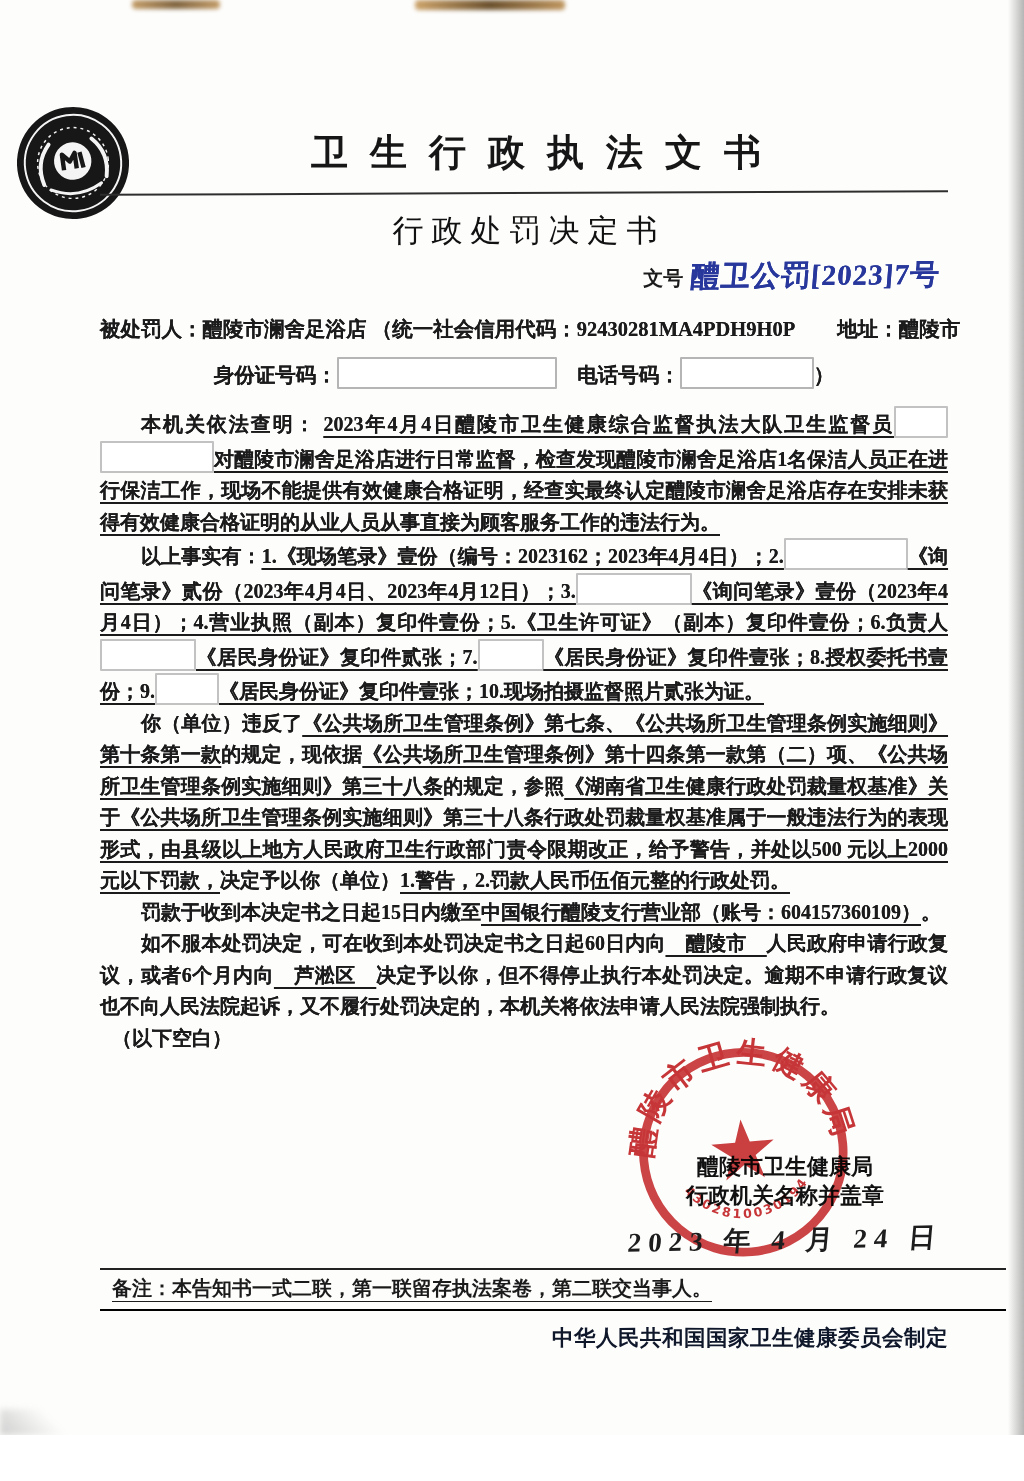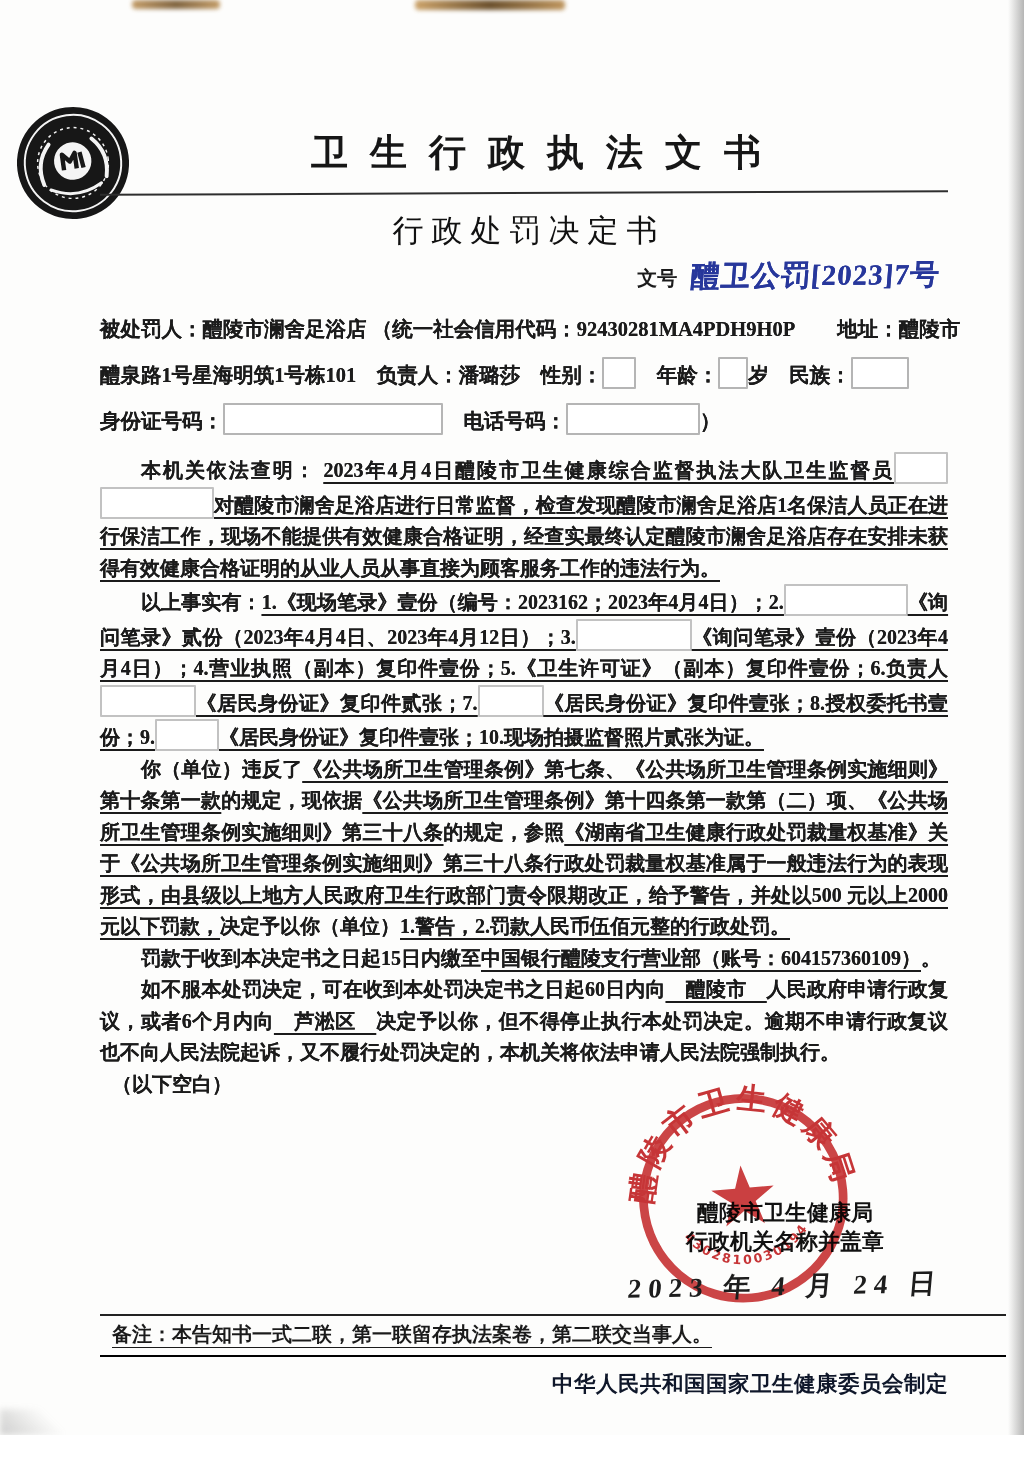--- a/index.html
+++ b/index.html
@@ -21,28 +21,28 @@
   
   .emblem{position:absolute;left:14px;top:104px;width:118px;height:118px;transform:rotate(-8deg);}
 
   .set-title{
     margin:128px 0 0 46px;text-align:center;font-size:37px;font-weight:700;
     letter-spacing:22px;white-space:nowrap;color:#161616;
   }
   .header-rule{margin-top:14px;height:2px;background:#2e2e2e;transform:rotate(-0.25deg);}
   .doc-title{margin:16px 0 0 10px;text-align:center;font-size:31px;font-weight:400;letter-spacing:8px;color:#111;}
   .doc-no-row{margin-top:4px;text-align:right;padding-right:8px;white-space:nowrap;}
-  .doc-no-label{font-size:20px;font-weight:700;margin-right:10px;}
+  .doc-no-label{font-size:20px;font-weight:700;margin-right:4px;}
   .doc-no-value{
     display:inline-block;color:#27379b;font-size:29px;font-weight:800;letter-spacing:1px;
     transform:skewX(-5deg) rotate(-0.5deg);text-shadow:0 0 .6px #27379b;
   }
 
   .party-block{margin-top:10px;font-size:20.5px;font-weight:700;line-height:46px;}
-  .party-line{white-space:nowrap;}
+  .party-line{white-space:nowrap;text-align:center;}
 
   .body-text{margin-top:8px;font-size:20px;font-weight:700;line-height:31.5px;text-align:justify;}
   .body-text p{margin:0;text-indent:2.05em;}
   .body-text p.indent-small{text-indent:0.6em;}
   .seg{text-shadow:0 0 .5px #222;}
   .seg.u{text-decoration:underline;text-decoration-thickness:1.6px;text-underline-offset:5px;}
   .redact-box{
     display:inline-block;height:28px;background:#ffffff;border:2px solid #c2c2c2;
     vertical-align:-7px;border-radius:1px;
   }
@@ -99,21 +99,20 @@
     <div class="header-rule"></div>
     <div class="doc-title">行政处罚决定书</div>
 
     <div class="doc-no-row">
       <span class="doc-no-label">文号</span>
       <span class="doc-no-value">醴卫公罚[2023]7号</span>
     </div>
 
     <div class="party-block">
       <div class="party-line"><span class="seg">被处罚人：醴陵市澜舍足浴店 （统一社会信用代码：92430281MA4PDH9H0P</span><span class="hspace" style="width: 42px;"></span><span class="seg">地址：醴陵市</span></div>
-      <div class="party-line"><span class="seg">醴泉路1号星海明筑1号栋101　负责人：潘璐莎　性别：</span><span class="redact-box" style="width: 30px;"></span><span class="seg">　年龄：</span><span class="redact-box" style="width: 26px;"></span><span class="seg">岁　民族：</span><span class="redact-box" style="width: 54px;"></span></div>
       <div class="party-line"><span class="seg">身份证号码：</span><span class="redact-box" style="width: 216px;"></span><span class="seg">　电话号码：</span><span class="redact-box" style="width: 130px;"></span><span class="seg">）</span></div>
     </div>
 
     <div class="body-text">
       <p><span class="seg">本机关依法查明： </span><span class="seg u">2023年4月4日醴陵市卫生健康综合监督执法大队卫生监督员</span><span class="redact-box" style="width: 50px;"></span><span class="redact-box" style="width: 110px;"></span><span class="seg u">对醴陵市澜舍足浴店进行日常监督，检查发现醴陵市澜舍足浴店1名保洁人员正在进行保洁工作，现场不能提供有效健康合格证明，经查实最终认定醴陵市澜舍足浴店存在安排未获得有效健康合格证明的从业人员从事直接为顾客服务工作的违法行为。</span></p>
       <p><span class="seg">以上事实有：</span><span class="seg u">1.《现场笔录》壹份（编号：2023162；2023年4月4日）；2.</span><span class="redact-box" style="width: 120px;"></span><span class="seg u">《询问笔录》贰份（2023年4月4日、2023年4月12日）；3.</span><span class="redact-box" style="width: 112px;"></span><span class="seg u">《询问笔录》壹份（2023年4月4日）；4.营业执照（副本）复印件壹份；5.《卫生许可证》（副本）复印件壹份；6.负责人</span><span class="redact-box" style="width: 92px;"></span><span class="seg u">《居民身份证》复印件贰张；7.</span><span class="redact-box" style="width: 62px;"></span><span class="seg u">《居民身份证》复印件壹张；8.授权委托书壹份；9.</span><span class="redact-box" style="width: 60px;"></span><span class="seg u">《居民身份证》复印件壹张；10.现场拍摄监督照片贰张为证。</span></p>
       <p><span class="seg">你（单位）违反了</span><span class="seg u">《公共场所卫生管理条例》第七条、《公共场所卫生管理条例实施细则》第十条第一款</span><span class="seg">的规定，现依据</span><span class="seg u">《公共场所卫生管理条例》第十四条第一款第（二）项、《公共场所卫生管理条例实施细则》第三十八条</span><span class="seg">的规定，参照</span><span class="seg u">《湖南省卫生健康行政处罚裁量权基准》关于《公共场所卫生管理条例实施细则》第三十八条行政处罚裁量权基准属于一般违法行为的表现形式，由县级以上地方人民政府卫生行政部门责令限期改正，给予警告，并处以500 元以上2000 元以下罚款，</span><span class="seg">决定予以你（单位）</span><span class="seg u">1.警告，2.罚款人民币伍佰元整的行政处罚。</span></p>
       <p><span class="seg">罚款于收到本决定书之日起15日内缴至</span><span class="seg u">中国银行醴陵支行营业部（账号：604157360109）</span><span class="seg">。</span></p>
       <p><span class="seg">如不服本处罚决定，可在收到本处罚决定书之日起60日内向</span><span class="seg u">　醴陵市　</span><span class="seg">人民政府申请行政复议，或者6个月内向</span><span class="seg u">　芦淞区　</span><span class="seg">决定予以你，但不得停止执行本处罚决定。逾期不申请行政复议也不向人民法院起诉，又不履行处罚决定的，本机关将依法申请人民法院强制执行。</span></p>
       <p class="indent-small"><span class="seg">（以下空白）</span></p>

